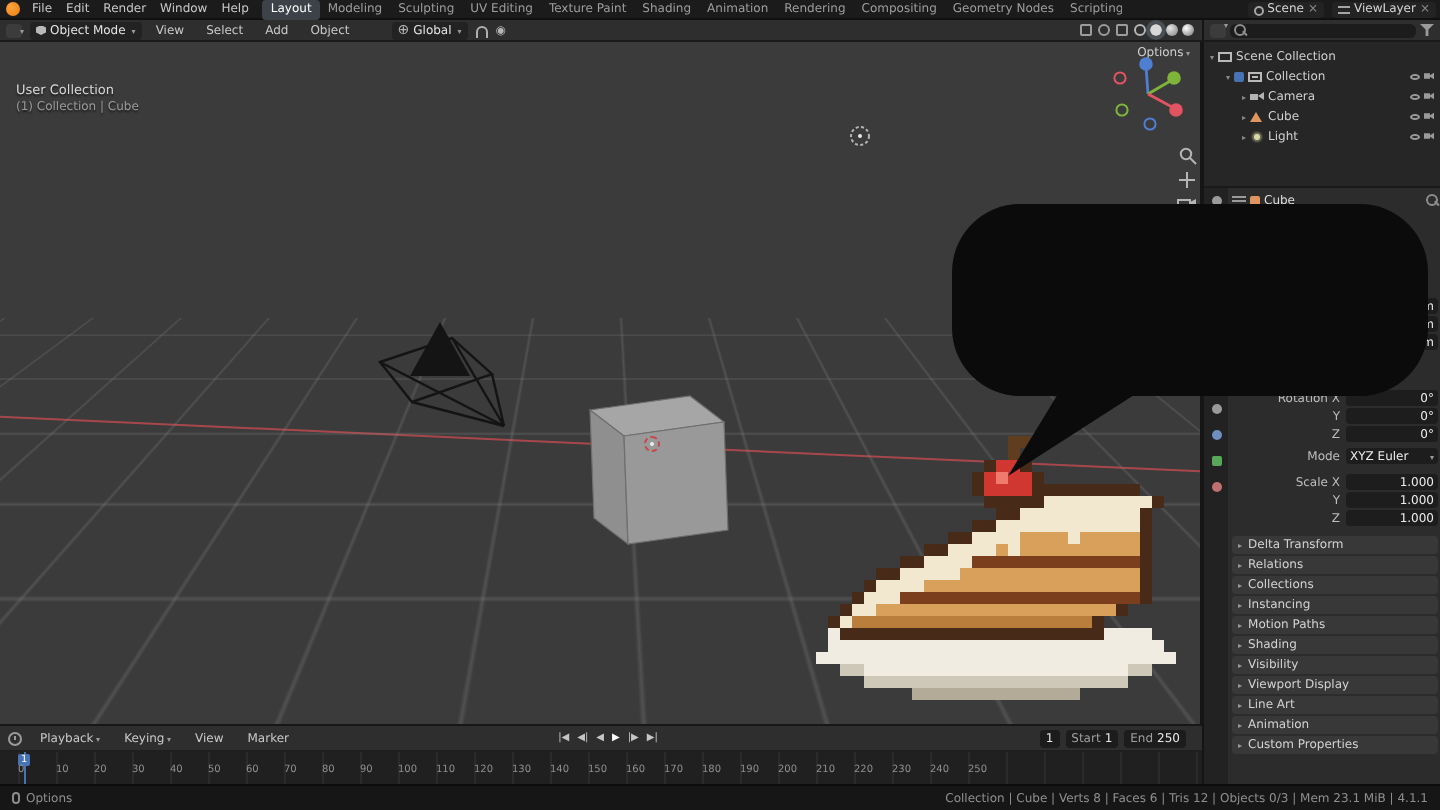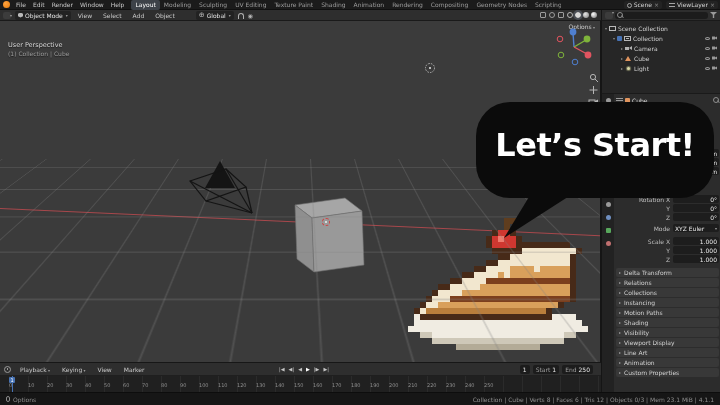--- a/index.html
+++ b/index.html
@@ -263,21 +263,21 @@
     </svg>
 
     <svg class="vp-svg" style="left:285px;top:160px" width="95" height="98">
       <polygon points="10,24 60,17 77,30 27,37" fill="#a6a6a6" stroke="#6f6f6f" stroke-width="0.6"></polygon>
       <polygon points="10,24 27,37 29,91 12,78" fill="#8f8f8f" stroke="#6f6f6f" stroke-width="0.6"></polygon>
       <polygon points="27,37 77,30 79,84 29,91" fill="#999999" stroke="#6f6f6f" stroke-width="0.6"></polygon>
     </svg>
 
     <div class="cursor3d"></div>
 
-    <div class="vp-text1">User Perspective</div>
+    <div class="vp-text1">User Collection</div>
     <div class="vp-text2">(1) Collection | Cube</div>
     <div class="vp-options">Options</div>
 
     <svg class="vp-svg" style="left:554px;top:4px" width="46" height="46">
       <line x1="20" y1="22" x2="19" y2="8" stroke="var(--axis-z)" stroke-width="1.4"></line>
       <line x1="20" y1="22" x2="32" y2="15" stroke="var(--axis-y)" stroke-width="1.4"></line>
       <line x1="20" y1="22" x2="33" y2="29" stroke="var(--axis-x)" stroke-width="1.4"></line>
       <circle cx="19" cy="7" r="3.4" style="fill:var(--axis-z)"></circle>
       <circle cx="33" cy="14" r="3.4" style="fill:var(--axis-y)"></circle>
       <circle cx="34" cy="30" r="3.4" style="fill:var(--axis-x)"></circle>
@@ -970,15 +970,14 @@
       <i style="left: 108px; top: 126px; width: 6px; height: 6px; background: rgb(179, 171, 151);"></i>
       <i style="left: 114px; top: 126px; width: 6px; height: 6px; background: rgb(179, 171, 151);"></i>
       <i style="left: 120px; top: 126px; width: 6px; height: 6px; background: rgb(179, 171, 151);"></i>
       <i style="left: 126px; top: 126px; width: 6px; height: 6px; background: rgb(179, 171, 151);"></i>
     </div>
 
   <svg class="bubble-svg" viewBox="0 0 250 150">
     <polygon points="62,96 34,142 118,88" style="fill:var(--bubble)"></polygon>
     <rect x="6" y="6" width="238" height="96" rx="34" style="fill:var(--bubble)"></rect>
   </svg>
-  <div class="bubble-text">Let’s Start!</div>
 
 </div>
 
 </body></html>

